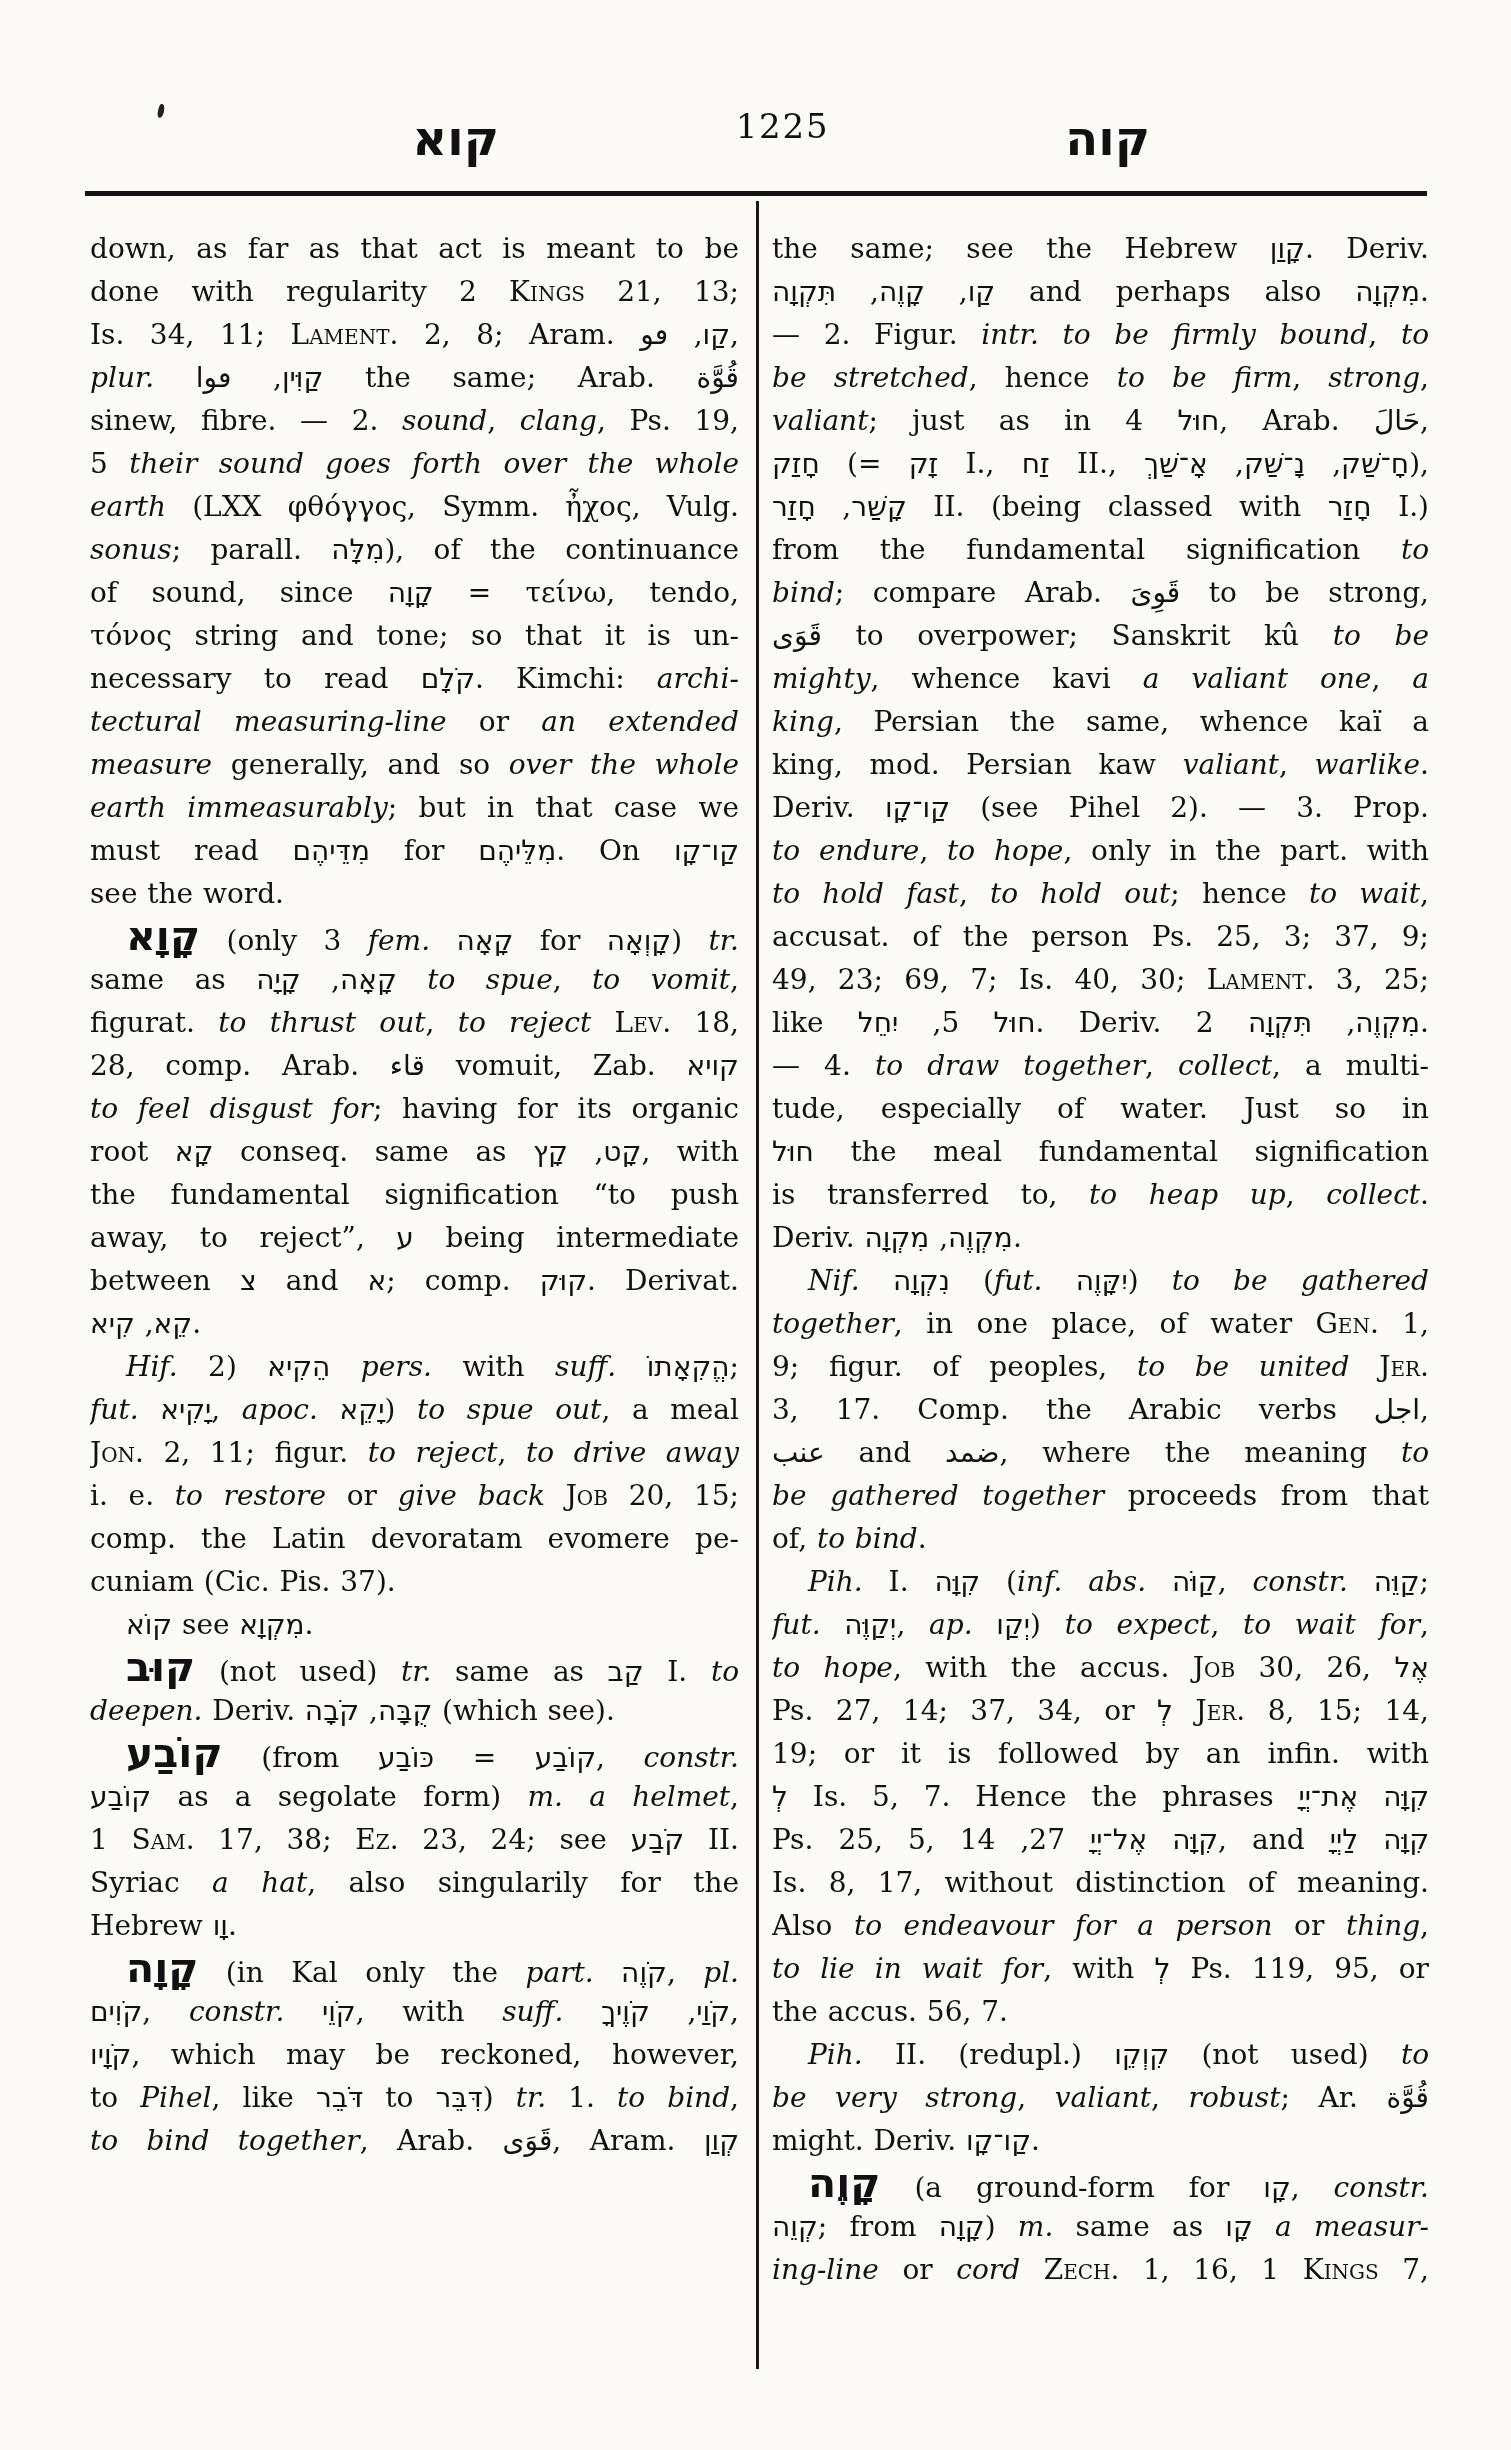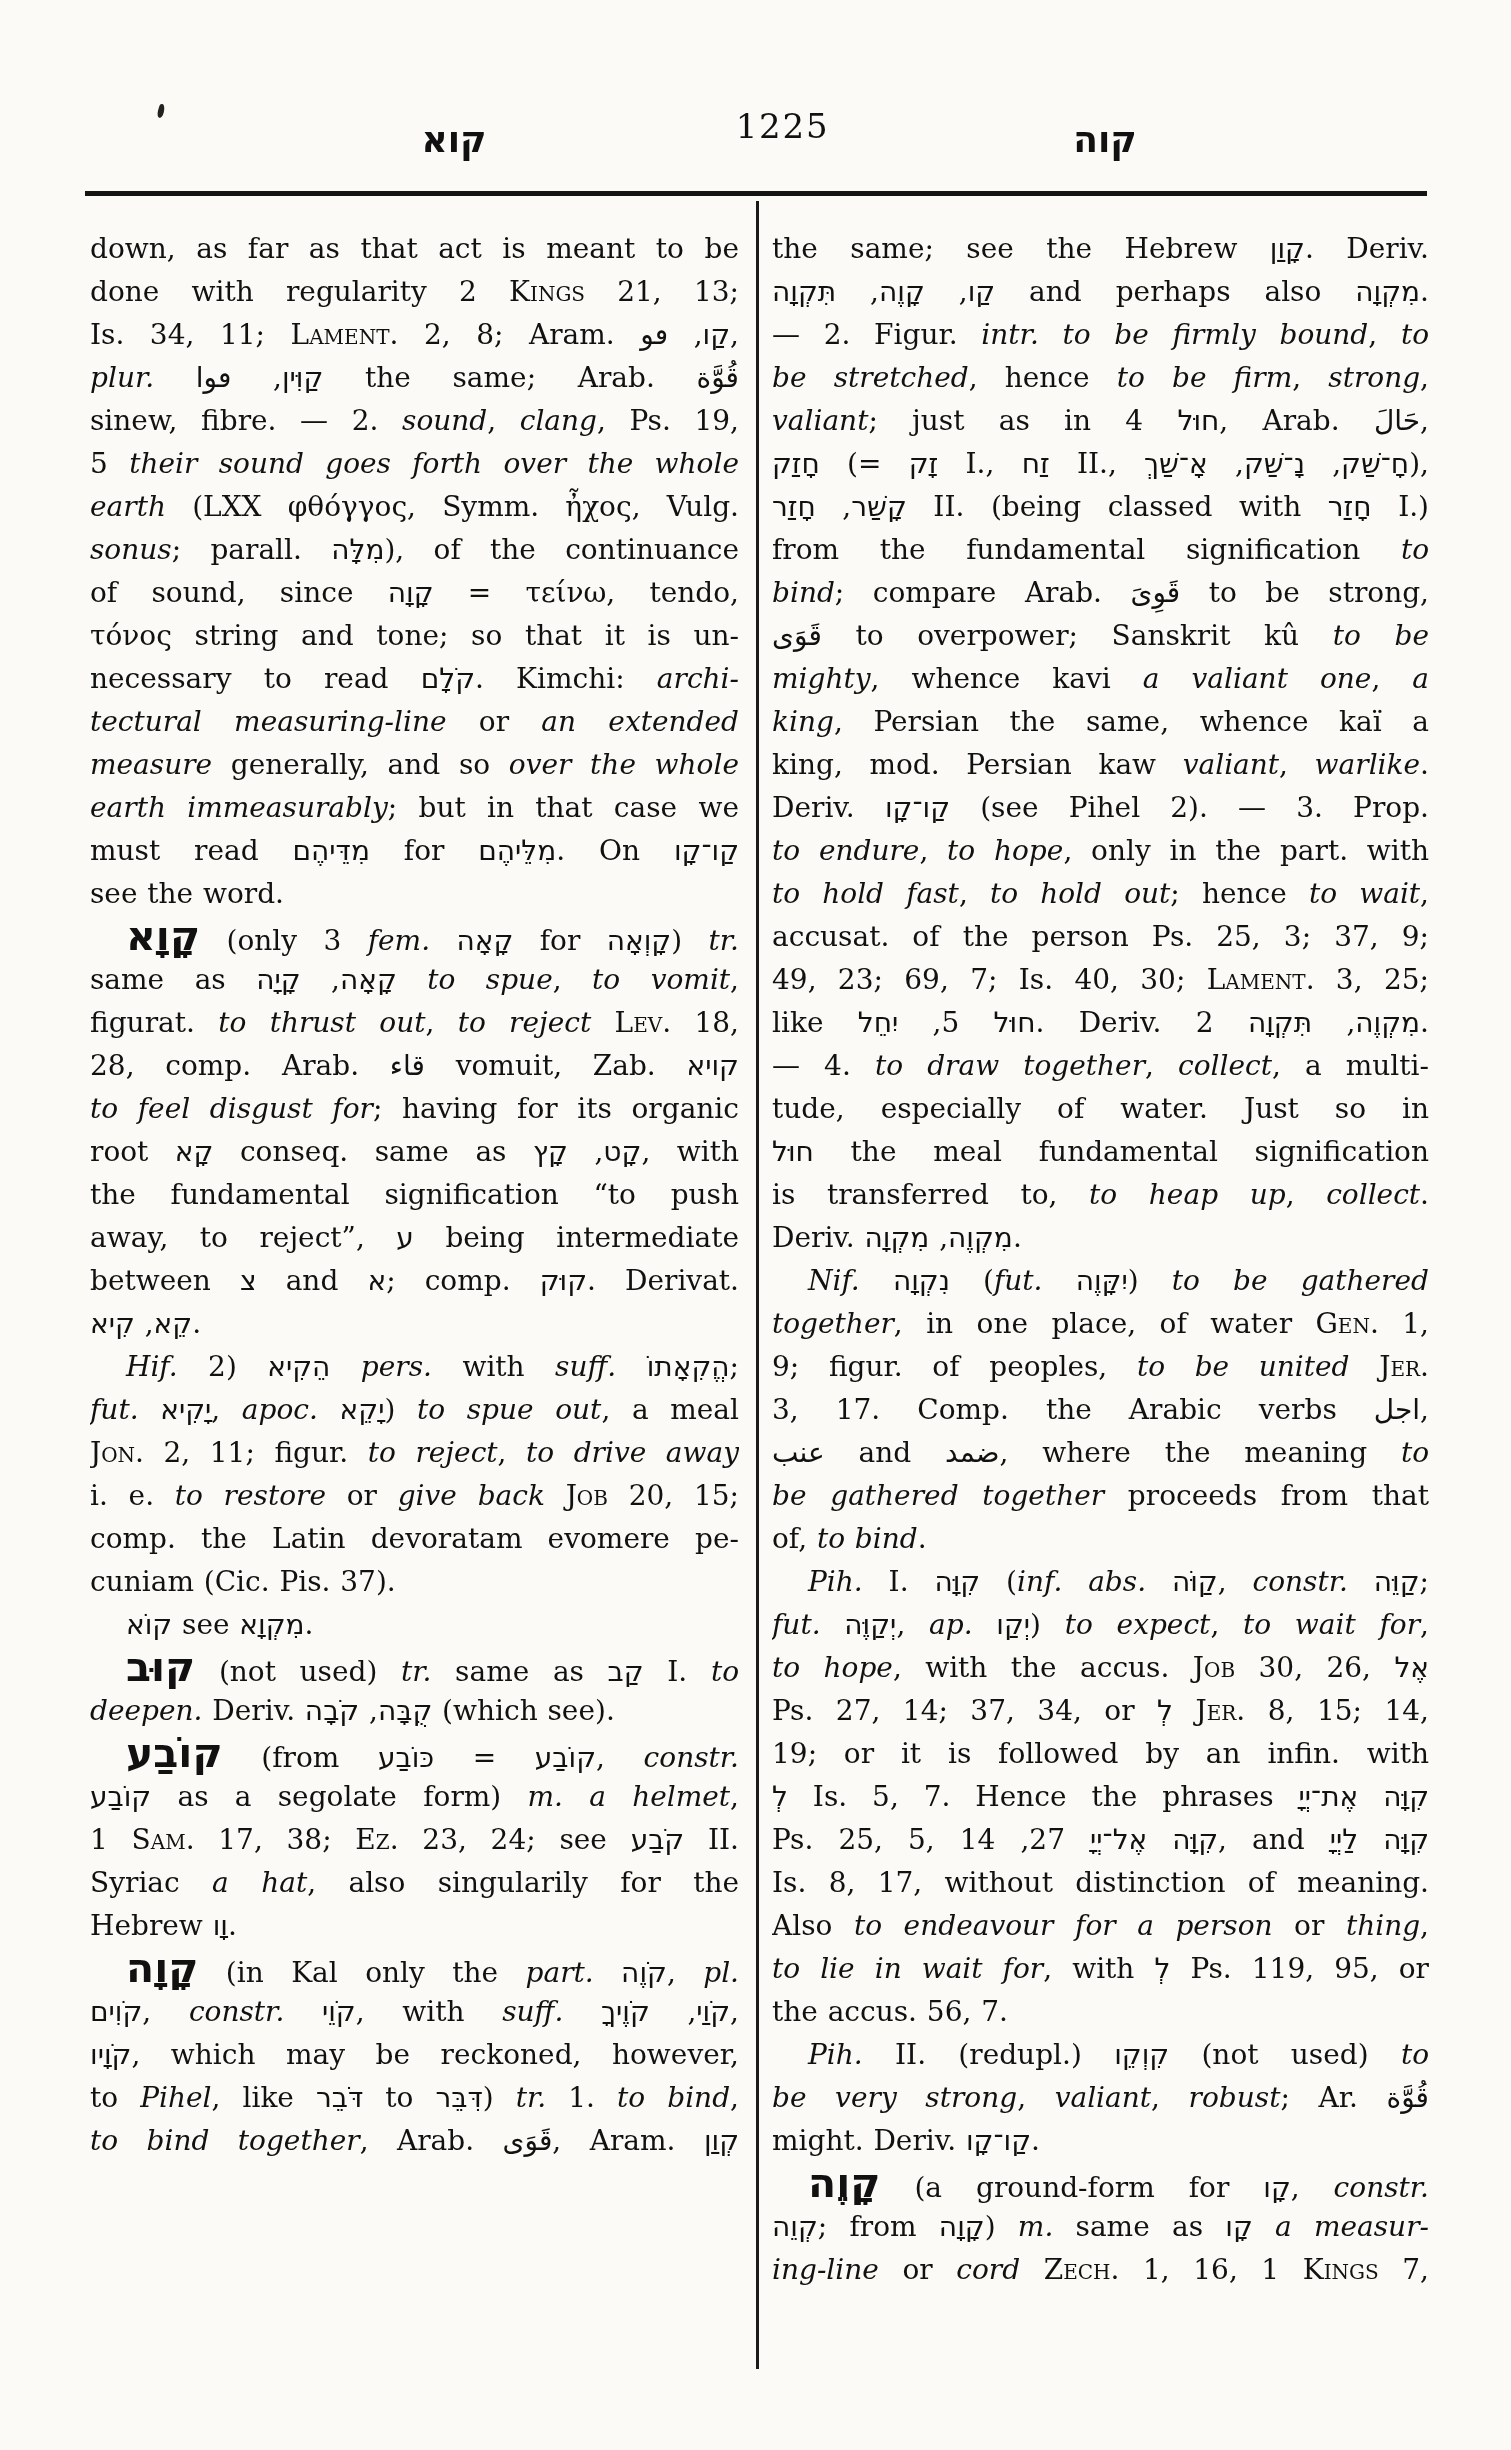--- a/index.html
+++ b/index.html
@@ -4,21 +4,21 @@
 <style>
   html,body{margin:0;padding:0;}
   body{
     width:1512px;height:2450px;position:relative;
     background:#fbfaf6;
     font-family:"DejaVu Serif","DejaVu Sans",serif;
     color:#111;overflow:hidden;
   }
   .sheet{position:absolute;inset:0;}
   
-  .hdr-word{position:absolute;top:118px;font-size:36px;font-weight:bold;text-align:center;}
+  .hdr-word{position:absolute;top:110px;font-size:48px;font-weight:bold;text-align:right;}
   .hdr-num{position:absolute;top:106px;font-size:34px;letter-spacing:1.8px;text-align:center;}
   .hdr-rule{position:absolute;left:85px;top:191px;width:1342px;height:4.5px;background:#141414;}
   .col-divider{position:absolute;left:756px;top:201px;width:2.7px;height:2168px;background:#1a1a1a;}
   .ink-speck{position:absolute;left:158px;top:104px;width:6.3px;height:14.4px;background:#222;border-radius:40% 60% 50% 50%;transform:rotate(14deg);}
   
   .col{position:absolute;top:227px;font-size:28px;}
   .col-left{left:90px;width:649px;}
   .col-right{left:772px;width:657px;}
   .para{margin:0;}
   .ln{

